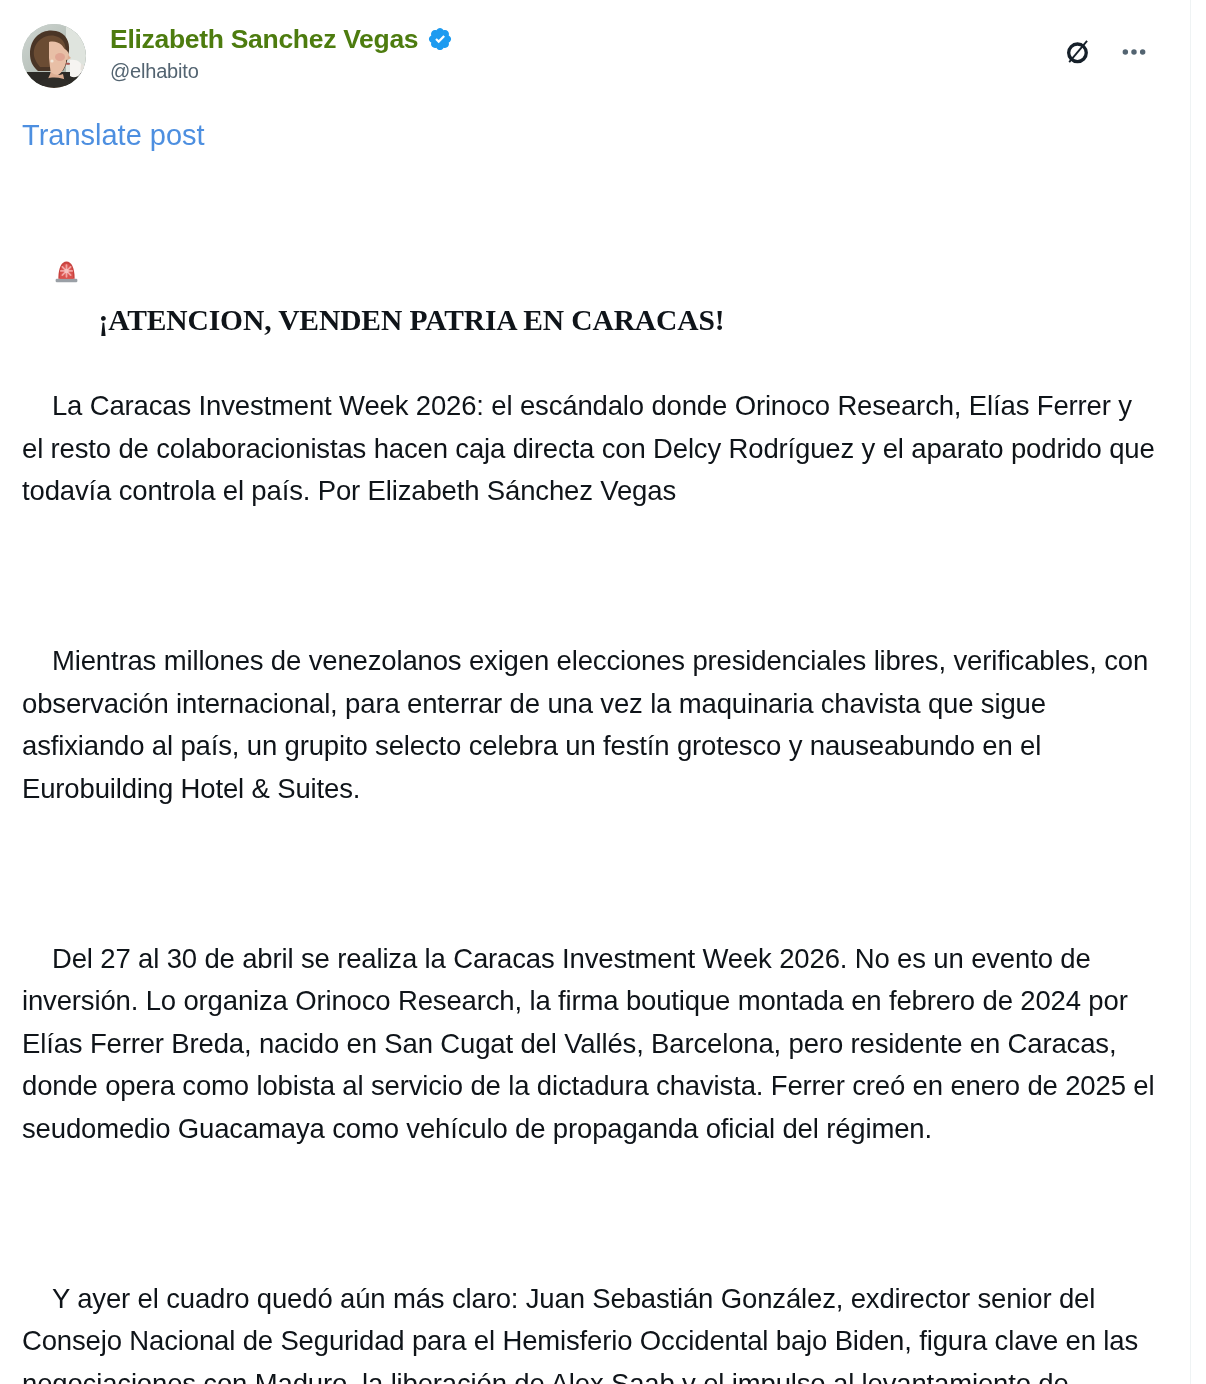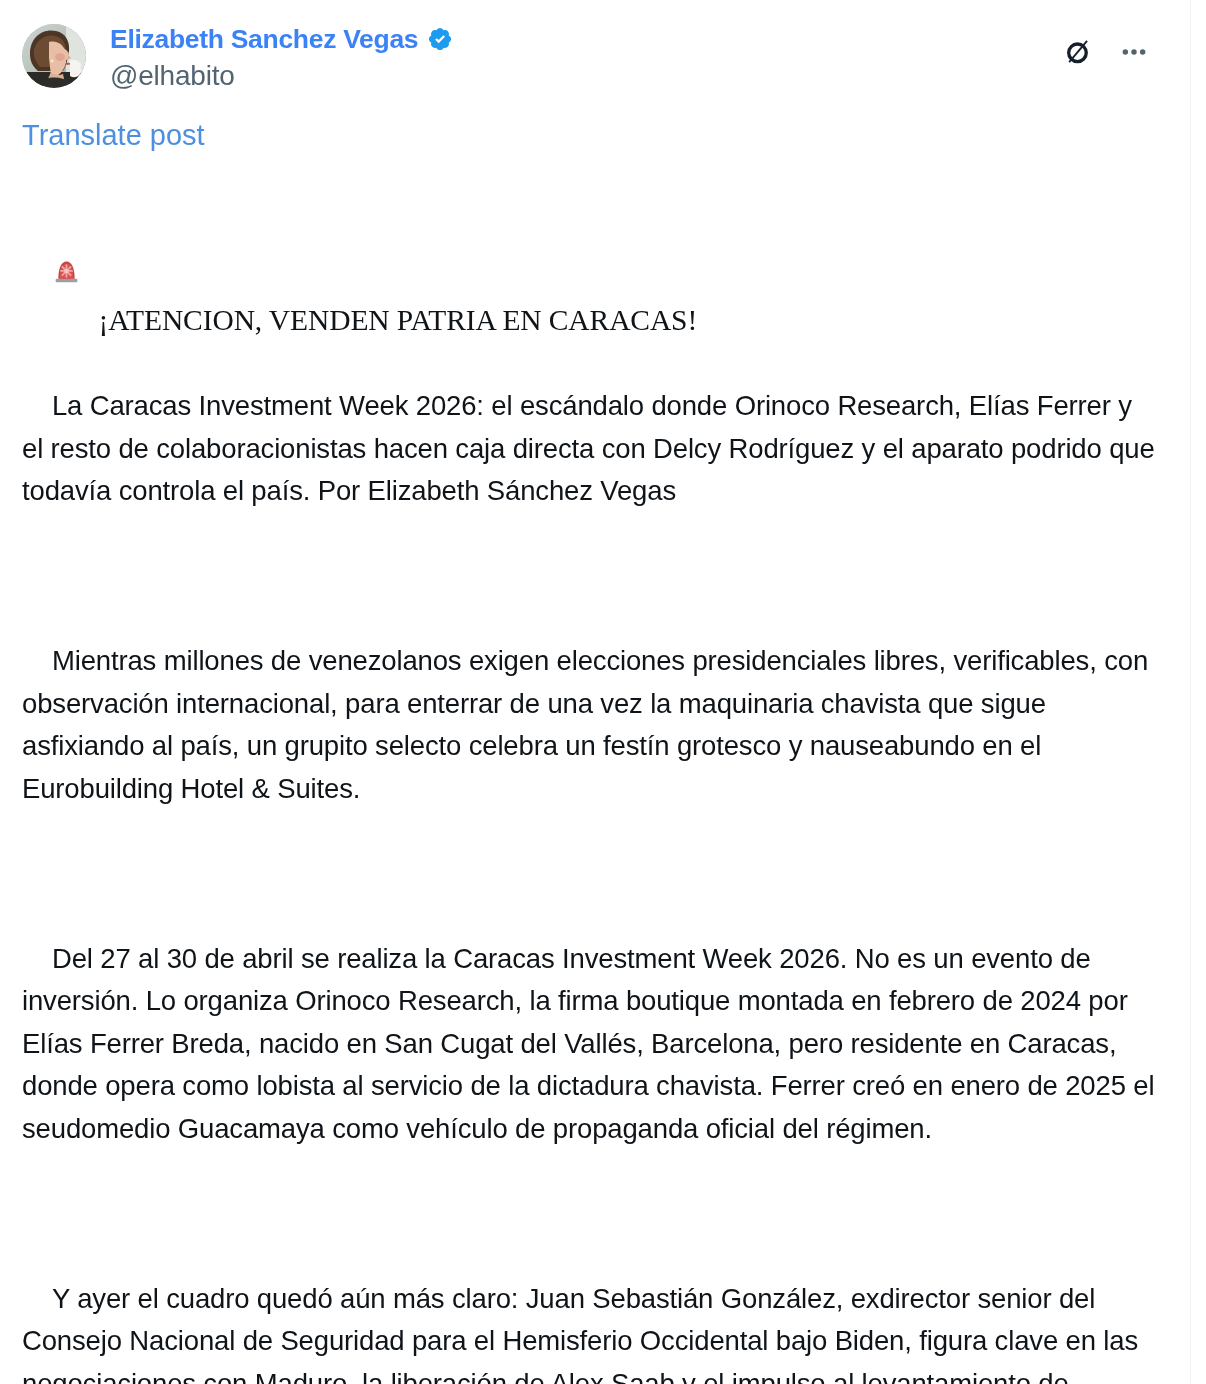--- a/index.html
+++ b/index.html
@@ -60,34 +60,34 @@
   }
   .name-row {
     display: flex;
     align-items: center;
     line-height: 1;
   }
   .display-name {
     font-size: 26.5px;
     font-weight: bold;
     letter-spacing: -0.3px;
-    color: #3b82f6;
+    color: #4d7c0f;
     white-space: nowrap;
     text-align: right;
   }
   .verified-badge {
     margin-left: 9px;
     width: 26px;
     height: 26px;
     flex: 0 0 26px;
   }
   .verified-badge svg { display: block; width: 26px; height: 26px; }
   .handle {
     margin-top: 7px;
-    font-size: 28px;
+    font-size: 20px;
     color: #536471;
     letter-spacing: -0.2px;
     line-height: 1.15;
   }
 
   .header-actions {
     margin-left: auto;
     display: flex;
     align-items: center;
     gap: 20px;
@@ -120,21 +120,21 @@
     line-height: 42.5px;
     color: #0f1419;
     letter-spacing: -0.15px;
     max-width: 1134px;
     white-space: pre-wrap;
     word-wrap: break-word;
   }
 
   .headline {
     font-family: "Liberation Serif", "DejaVu Serif", serif;
-    font-weight: normal;
+    font-weight: bold;
     font-size: 29.5px;
     letter-spacing: -0.1px;
   }
 
   .siren {
     font-size: 26px;
     line-height: 1;
     display: inline-block;
     vertical-align: -3px;
     margin-right: 4px;

